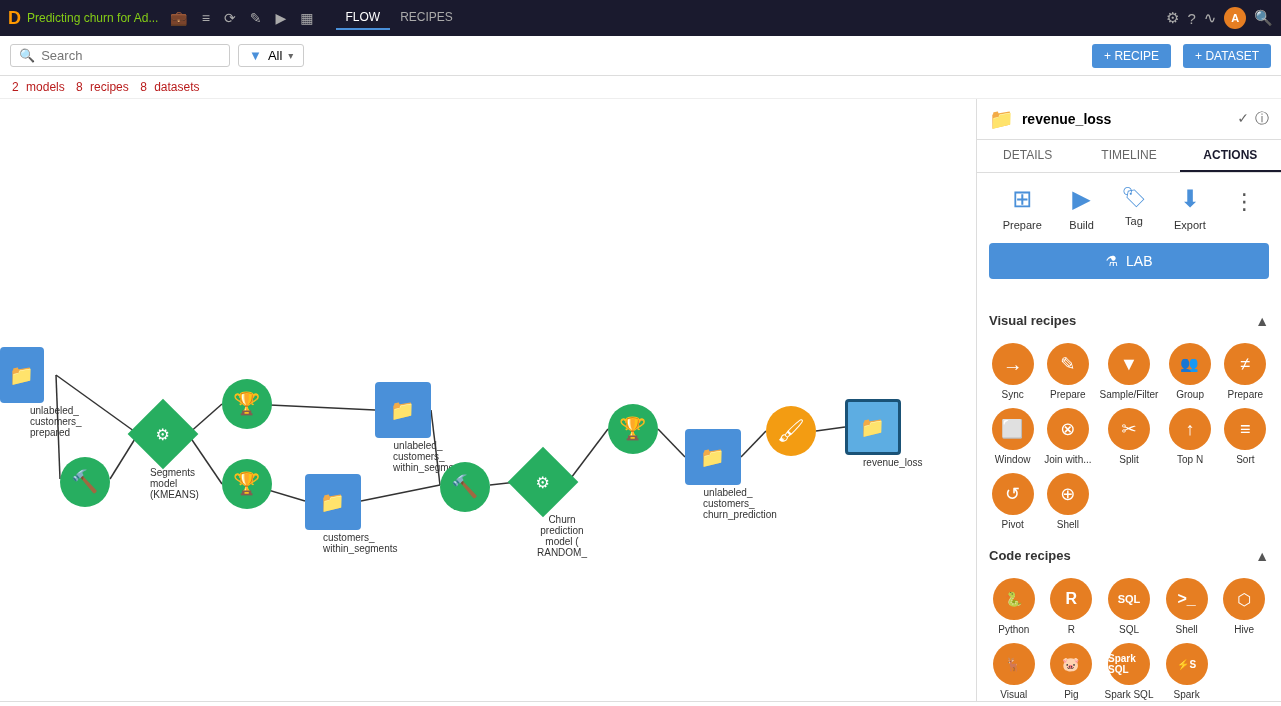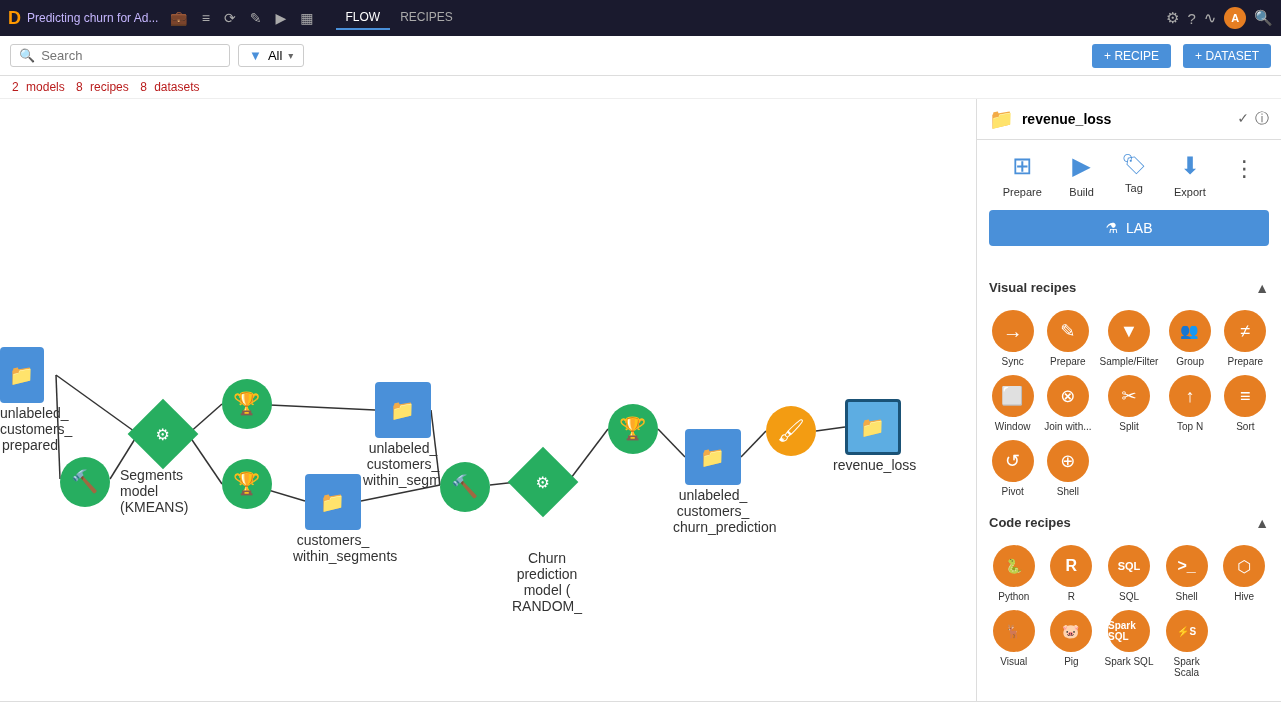--- a/index.html
+++ b/index.html
@@ -122,36 +122,37 @@
       background: #27ae60;
       transform: rotate(45deg);
       display: flex; align-items: center; justify-content: center;
       cursor: pointer; color: #fff;
     }
     .node-recipe-diamond .inner { transform: rotate(-45deg); font-size: 20px; }
 
     
     .node-label {
       position: absolute;
-      font-size: 14px; color: #333; text-align: center; white-space: normal;
+      font-size: 10px; color: #333; text-align: center; white-space: normal;
       pointer-events: none;
+      padding-left: 30px;
     }
 
     
     .connections-svg { position: absolute; top: 0; left: 0; width: 100%; height: 100%; pointer-events: none; }
 
     
     .node-dataset.highlight { border: 3px solid #1a5276; background: #5dade2; }
   </style>
 </head>
 <body>
 
 <div class="topbar">
   <div style="color:#f90;font-size:18px;font-weight:bold;">D</div>
-  <span style="color:#c4b5fd;font-size:12px;max-width:140px;overflow:hidden;text-overflow:ellipsis;white-space:nowrap;">Predicting churn for Ad...</span>
+  <span style="color:#84cc16;font-size:12px;max-width:140px;overflow:hidden;text-overflow:ellipsis;white-space:nowrap;">Predicting churn for Ad...</span>
 
   <div class="topbar-icons">
     <span class="topbar-icon" style="color:#f90;">💼</span>
     <span class="topbar-icon">≡</span>
     <span class="topbar-icon">⟳</span>
     <span class="topbar-icon">✎</span>
     <span class="topbar-icon">▶</span>
     <span class="topbar-icon">▦</span>
   </div>
 
@@ -245,21 +246,21 @@
     </div>
     <div class="node-label" style="left:293px;top:433px;width:80px;">customers_<br>within_segments</div>
 
     <div class="node-recipe-circle" style="left:440px;top:363px;background:#27ae60;">
       <span>🔨</span>
     </div>
 
     <div class="node-recipe-diamond" style="left:518px;top:358px;background:#27ae60;">
       <span class="inner" style="font-size:16px;">⚙</span>
     </div>
-    <div class="node-label" style="left:502px;top:415px;width:90px;text-align:center;margin-top:36px;">Churn prediction<br>model (<br>RANDOM_</div>
+    <div class="node-label" style="left:502px;top:415px;width:90px;text-align:center;">Churn prediction<br>model (<br>RANDOM_</div>
 
     <div class="node-recipe-circle" style="left:608px;top:305px;">
       <span>🏆</span>
     </div>
 
     <div class="node-dataset" style="left:685px;top:330px;">
       <div style="font-size:20px;">📁</div>
     </div>
     <div class="node-label" style="left:673px;top:388px;width:80px;">unlabeled_<br>customers_<br>churn_prediction</div>
 
@@ -277,20 +278,25 @@
 
     <div class="rp-header">
       <span style="color:#4a90d9;font-size:20px;">📁</span>
       <span style="font-size:14px;font-weight:bold;flex:1;">revenue_loss</span>
       <div class="rp-header-icons">
         <span style="color:#666;font-size:14px;cursor:pointer;">✓</span>
         <span style="color:#666;font-size:14px;cursor:pointer;">ⓘ</span>
       </div>
     </div>
 
+    <div class="rp-tabs">
+      <div class="rp-tab">DETAILS</div>
+      <div class="rp-tab">TIMELINE</div>
+      <div class="rp-tab active">ACTIONS</div>
+    </div>
 
     <div class="rp-actions">
 
       <div class="action-icons-row">
         <div class="action-item">
           <div class="action-icon" style="color:#4a90d9;font-size:24px;">⊞</div>
           <span class="action-label">Prepare</span>
         </div>
         <div class="action-item">
           <div class="action-icon" style="color:#4a90d9;font-size:24px;">▶</div>

